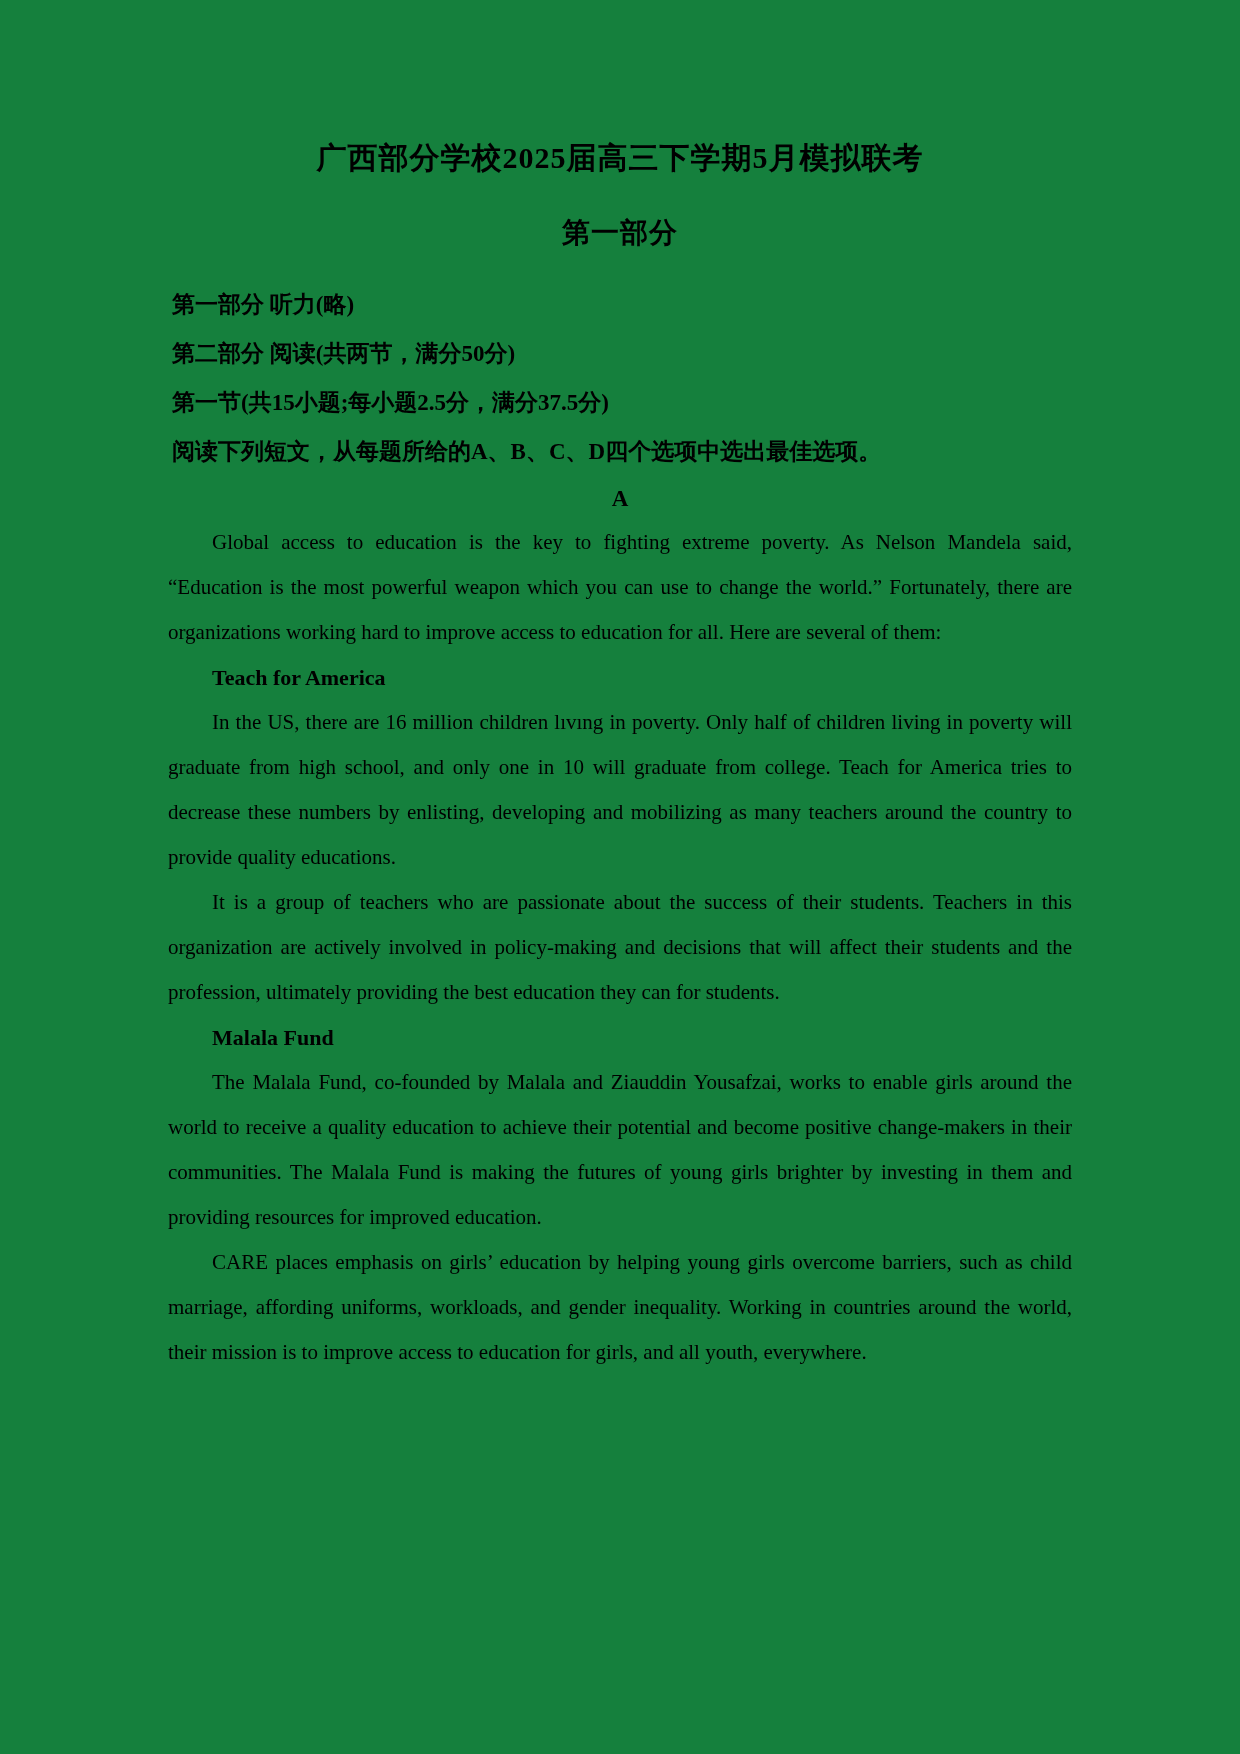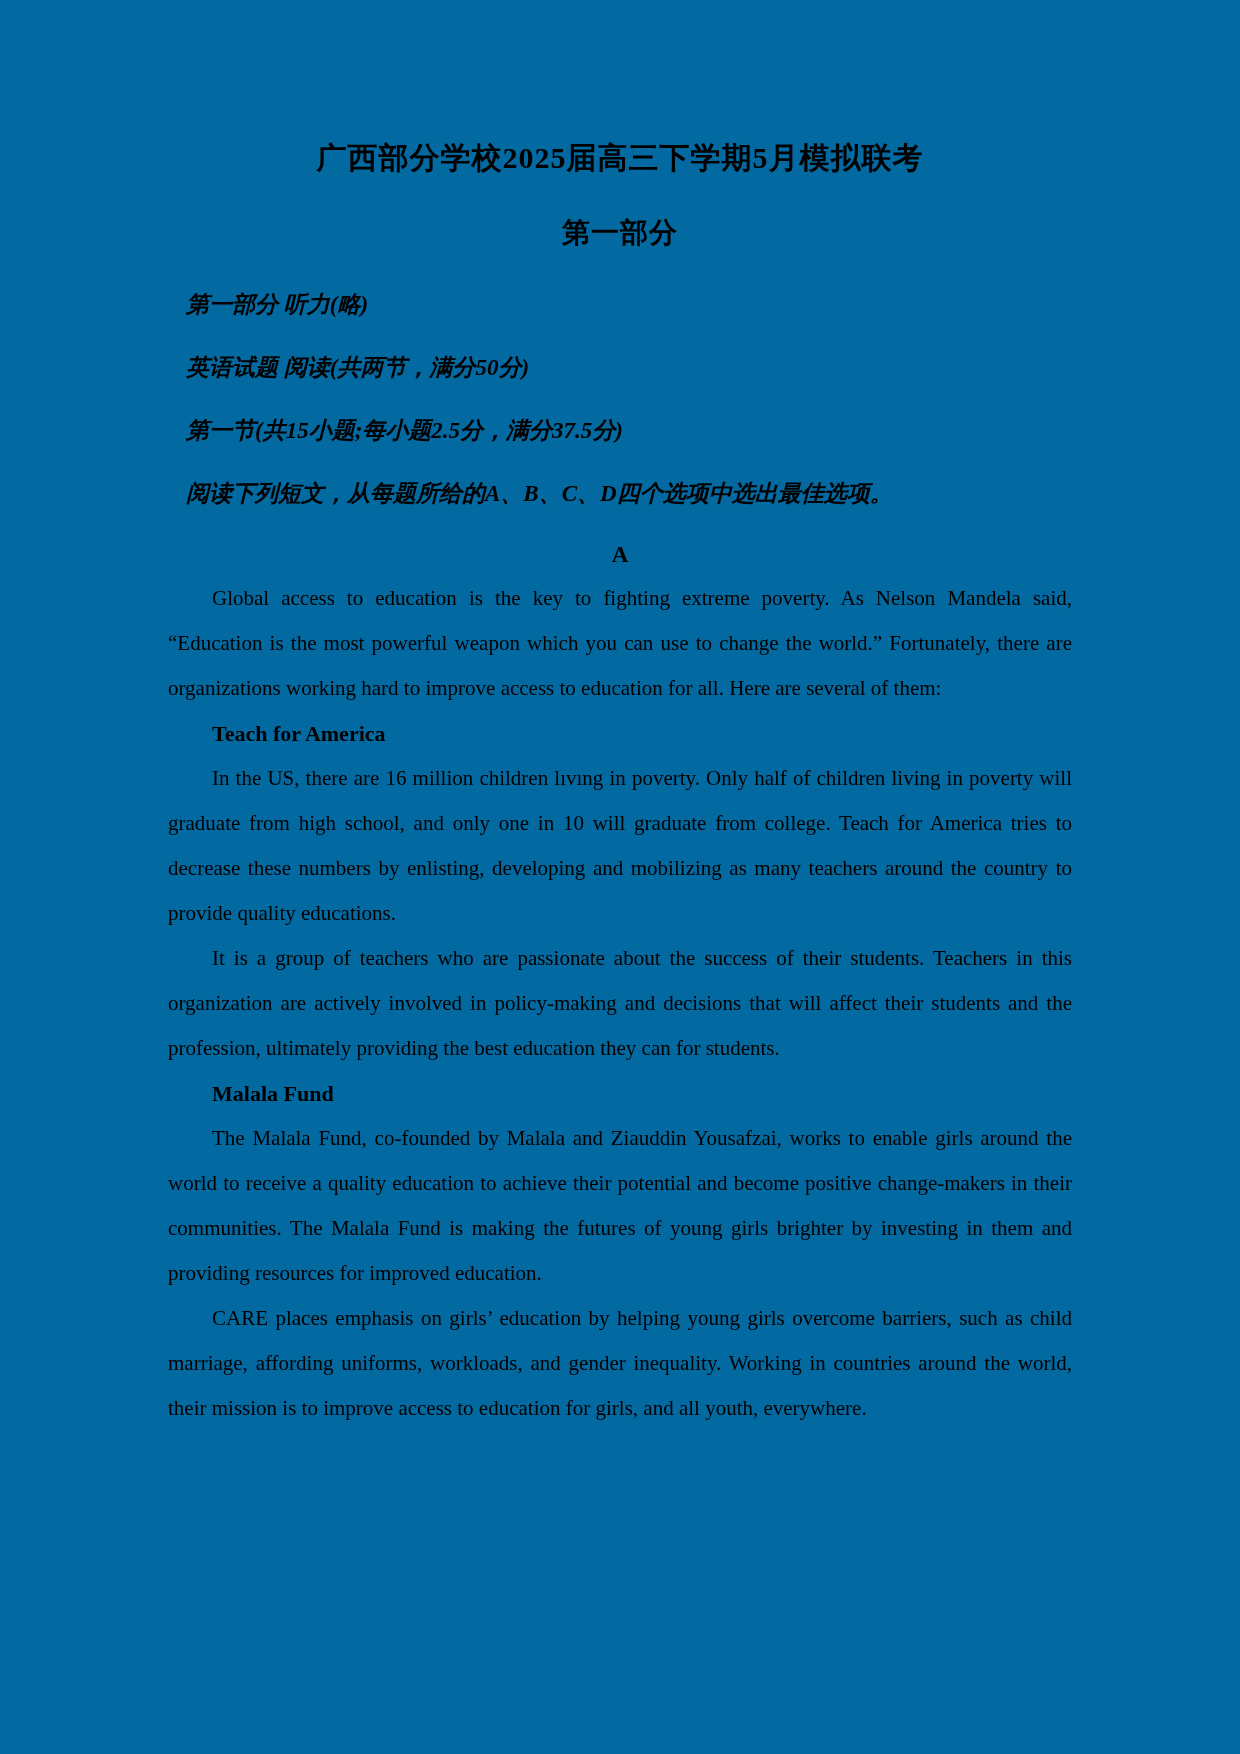--- a/index.html
+++ b/index.html
@@ -5,21 +5,21 @@
   html, body {
     margin: 0;
     padding: 0;
     background: #ffffff;
   }
   .page {
     position: relative;
     width: 1240px;
     height: 1754px;
     margin: 0 auto;
-    background: #0369a1;
+    background: #15803d;
     box-sizing: border-box;
     padding: 140px 168px 0 168px;
     font-family: "Liberation Serif", "DejaVu Serif", serif;
     color: #000000;
     overflow: hidden;
   }
   .doc-title {
     text-align: center;
     font-size: 30px;
     font-weight: bold;
@@ -35,22 +35,21 @@
     margin: 40px 0 0 0;
     letter-spacing: 1px;
   }
   .cn-headers {
     margin-top: 32px;
   }
   .cn-header {
     font-size: 23px;
     font-weight: bold;
     line-height: 45px;
-    margin: 18px;
-    font-style: italic;
+    margin: 4px;
   }
   .passage-label {
     text-align: center;
     font-size: 23px;
     font-weight: bold;
     line-height: 42px;
     margin: 0;
   }
   .para {
     font-size: 21px;
@@ -70,21 +69,21 @@
 </head>
 <body>
 
 <div class="page">
 
   <h1 class="doc-title">广西部分学校2025届高三下学期5月模拟联考</h1>
   <h2 class="doc-subtitle">第一部分</h2>
 
   <div class="cn-headers">
     <p class="cn-header">第一部分 听力(略)</p>
-    <p class="cn-header">英语试题 阅读(共两节，满分50分)</p>
+    <p class="cn-header">第二部分 阅读(共两节，满分50分)</p>
     <p class="cn-header">第一节(共15小题;每小题2.5分，满分37.5分)</p>
     <p class="cn-header">阅读下列短文，从每题所给的A、B、C、D四个选项中选出最佳选项。</p>
   </div>
 
   <p class="passage-label">A</p>
 
   <p class="para">Global access to education is the key to fighting extreme poverty. As Nelson Mandela said, “Education is the most powerful weapon which you can use to change the world.” Fortunately, there are organizations working hard to improve access to education for all. Here are several of them:</p>
 
   <div>
     <p class="org-name">Teach for America</p>

